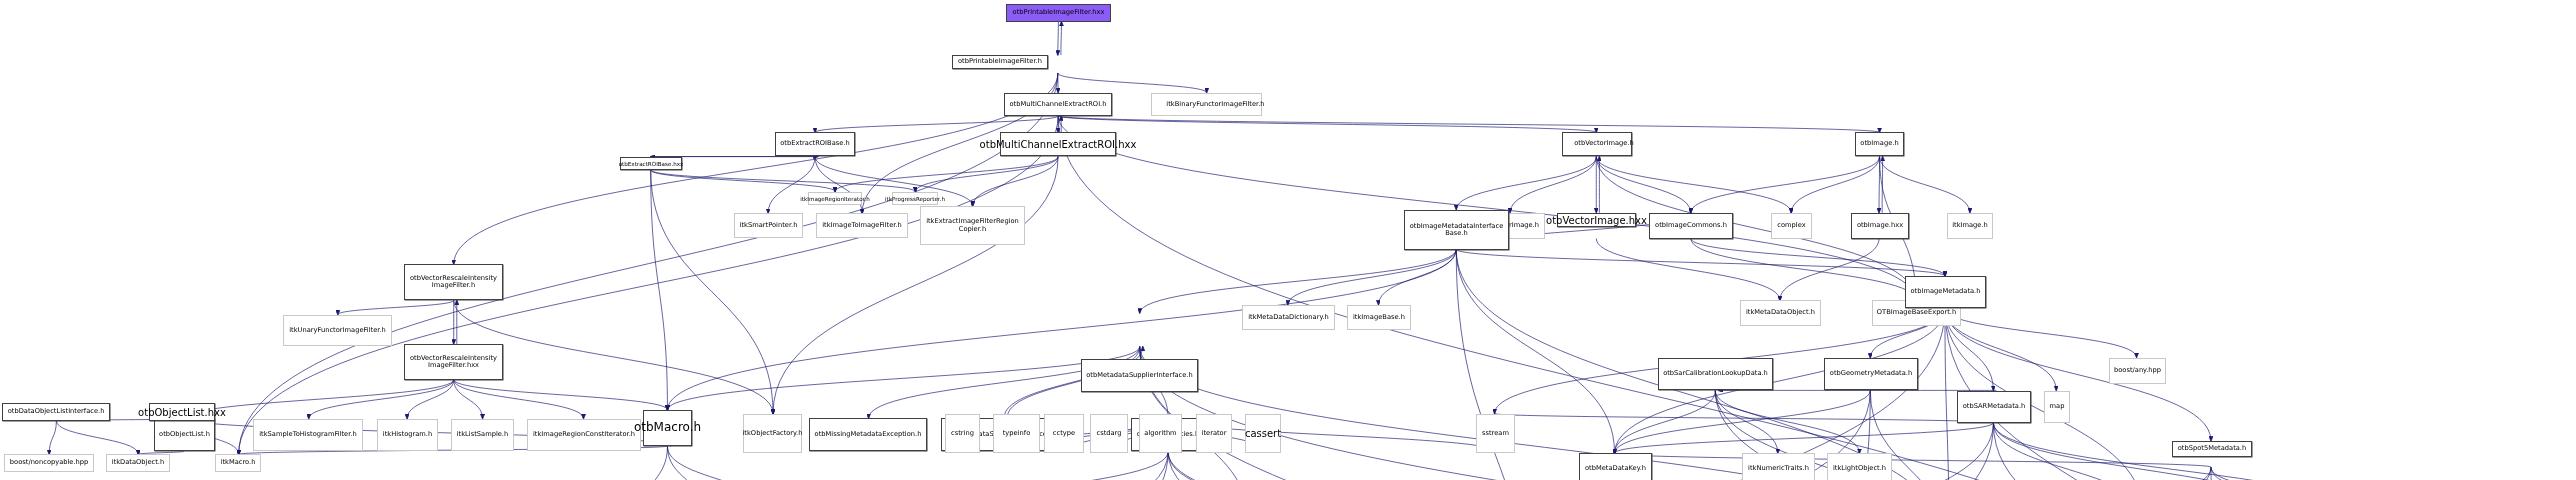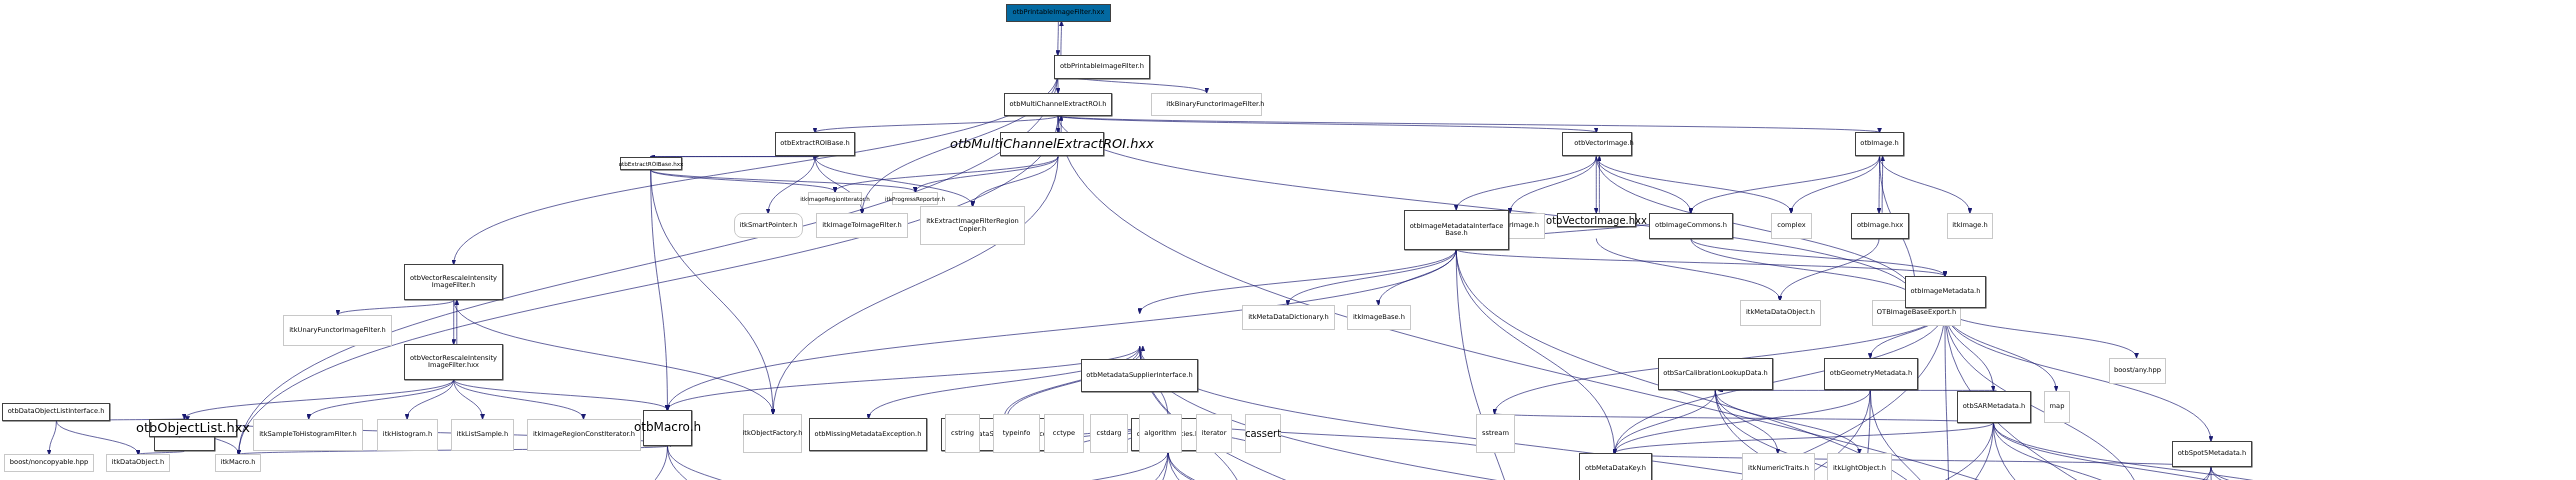--- a/index.html
+++ b/index.html
@@ -1,21 +1,21 @@
 <!DOCTYPE html>
 <html style="font-size:8.2px"><head>
 <meta charset="utf-8">
 <style>
   html,body{margin:0;padding:0;background:#ffffff;}
   body{width:2641px;height:480px;position:relative;overflow:hidden;font-family:"DejaVu Sans",sans-serif;}
   #graph{position:absolute;left:0;top:0;width:2641px;height:480px;}
   .node{position:absolute;box-sizing:border-box;background:#fff;display:flex;align-items:center;justify-content:center;text-align:center;font-size:6.7px;line-height:7.2px;color:#000;white-space:pre;padding:0 2.1px;}
   .node.local{border:0.8px solid #404040;box-shadow:0.5px 0.5px 0 #404040;}
   .node.ext{border:0.8px solid #c8c8c8;}
-  .node.root{background:#0369a1;border:0.8px solid #404040;}
+  .node.root{background:#8b5cf6;border:0.8px solid #404040;}
   svg#edges{position:absolute;left:0;top:0;}
   svg#edges path{fill:none;stroke:#191970;stroke-width:1.3;}
 </style>
 </head>
 <body>
 
 <div id="graph">
   <svg id="edges" width="2641" height="480" viewBox="0 0 5127 932">
     <defs>
       <marker id="arrow" markerWidth="10" markerHeight="8" refX="9" refY="4" orient="auto" markerUnits="userSpaceOnUse">
@@ -183,29 +183,29 @@
       <path d="M2424,1093 C2424,1173 2837,1173 2837,1253" marker-end="url(#arrow)"></path>
       <path d="M2424,1093 C2424,1181.5 2974.5,1181.5 2974.5,1270" marker-end="url(#arrow)"></path>
       <path d="M2424,1093 C2424,1201.5 4360,1201.5 4360,1310" marker-end="url(#arrow)"></path>
       <path d="M4858.5,1200 C4858.5,1255 4485.5,1255 4485.5,1310" marker-end="url(#arrow)"></path>
       <path d="M4858.5,1200 C4858.5,1255 4666,1255 4666,1310" marker-end="url(#arrow)"></path>
       <path d="M4858.5,1200 C4858.5,1255 4859,1255 4859,1310" marker-end="url(#arrow)"></path>
       <path d="M4858.5,1200 C4858.5,1255 5044.5,1255 5044.5,1310" marker-end="url(#arrow)"></path>
       <path d="M4858.5,1200 C4858.5,1235 2974.5,1235 2974.5,1270" marker-end="url(#arrow)"></path>
     </svg>
 <div class="node root" style="left: 1006px; top: 3.6px; width: 105px; height: 18px; font-size: 6.7px; line-height: 1.1;">otbPrintableImageFilter.hxx</div>
-    <div class="node local" style="left: 1054px; top: 55px; width: 96px; height: 24px; font-size: 6.7px; line-height: 1.1;">otbPrintableImageFilter.h</div>
+    <div class="node local" style="left: 952px; top: 55px; width: 96px; height: 14px; font-size: 6.7px; line-height: 1.1;">otbPrintableImageFilter.h</div>
     <div class="node local" style="left: 1004px; top: 93px; width: 108px; height: 23px; font-size: 6.7px; line-height: 1.1;">otbMultiChannelExtractROI.h</div>
     <div class="node ext" style="left: 1151px; top: 93px; width: 111px; height: 23px; font-size: 6.7px; line-height: 1.1; padding-left: 20px;">itkBinaryFunctorImageFilter.h</div>
     <div class="node local" style="left: 775px; top: 132px; width: 80px; height: 24px; font-size: 6.7px; line-height: 1.1;">otbExtractROIBase.h</div>
-    <div class="node local" style="left: 1000px; top: 132px; width: 104px; height: 24px; font-size: 13px; line-height: 1.1; font-style: italic;">otbMultiChannelExtractROI.hxx</div>
+    <div class="node local" style="left: 1000px; top: 132px; width: 116px; height: 24px; font-size: 10px; line-height: 1.1;">otbMultiChannelExtractROI.hxx</div>
     <div class="node local" style="left: 1562px; top: 132px; width: 70px; height: 24px; font-size: 6.7px; line-height: 1.1; padding-left: 16px;">otbVectorImage.h</div>
     <div class="node local" style="left: 1855px; top: 132px; width: 49px; height: 24px; font-size: 6.7px; line-height: 1.1;">otbImage.h</div>
     <div class="node local" style="left: 620px; top: 157px; width: 62px; height: 13.4px; font-size: 5.6px; line-height: 1.1;">otbExtractROIBase.hxx</div>
-    <div class="node ext" style="left: 734px; top: 213px; width: 69px; height: 25px; font-size: 6.7px; line-height: 1.1; border-radius: 8px;">itkSmartPointer.h</div>
+    <div class="node ext" style="left: 734px; top: 213px; width: 69px; height: 25px; font-size: 6.7px; line-height: 1.1;">itkSmartPointer.h</div>
     <div class="node ext" style="left: 816px; top: 213px; width: 92px; height: 25px; font-size: 6.7px; line-height: 1.1;">itkImageToImageFilter.h</div>
     <div class="node ext" style="left: 920px; top: 206px; width: 105px; height: 39px; font-size: 6.7px; line-height: 1.1;">itkExtractImageFilterRegion
 Copier.h</div>
     <div class="node ext" style="left: 1476px; top: 213px; width: 69px; height: 26px; font-size: 6.7px; line-height: 1.1;">itkVectorImage.h</div>
     <div class="node local" style="left: 1557px; top: 213px; width: 79px; height: 14px; font-size: 10px; line-height: 1.1;">otbVectorImage.hxx</div>
     <div class="node local" style="left: 1649px; top: 213px; width: 84px; height: 26px; font-size: 6.7px; line-height: 1.1;">otbImageCommons.h</div>
     <div class="node ext" style="left: 1771px; top: 213px; width: 41px; height: 26px; font-size: 6.7px; line-height: 1.1;">complex</div>
     <div class="node local" style="left: 1851px; top: 213px; width: 58px; height: 26px; font-size: 6.7px; line-height: 1.1;">otbImage.hxx</div>
     <div class="node ext" style="left: 1947px; top: 213px; width: 46px; height: 26px; font-size: 6.7px; line-height: 1.1;">itkImage.h</div>
     <div class="node ext" style="left: 808px; top: 192px; width: 54px; height: 13.4px; font-size: 5.6px; line-height: 1.1;">itkImageRegionIterator.h</div>
@@ -229,23 +229,23 @@
     <div class="node local" style="left: 154px; top: 419px; width: 61px; height: 32px; font-size: 6.7px; line-height: 1.1;">otbObjectList.h</div>
     <div class="node ext" style="left: 253px; top: 419px; width: 110px; height: 32px; font-size: 6.7px; line-height: 1.1;">itkSampleToHistogramFilter.h</div>
     <div class="node ext" style="left: 377px; top: 419px; width: 61px; height: 32px; font-size: 6.7px; line-height: 1.1;">itkHistogram.h</div>
     <div class="node ext" style="left: 451px; top: 419px; width: 63px; height: 32px; font-size: 6.7px; line-height: 1.1;">itkListSample.h</div>
     <div class="node ext" style="left: 527px; top: 419px; width: 114px; height: 32px; font-size: 6.7px; line-height: 1.1;">itkImageRegionConstIterator.h</div>
     <div class="node local" style="left: 809px; top: 418px; width: 118px; height: 33px; font-size: 6.7px; line-height: 1.1;">otbMissingMetadataException.h</div>
     <div class="node local" style="left: 941px; top: 418px; width: 126px; height: 33px; font-size: 6.7px; line-height: 1.1;">otbMetadataSupplierInterface.hxx</div>
     <div class="node local" style="left: 1131px; top: 418px; width: 74px; height: 33px; font-size: 6.7px; line-height: 1.1;">otbStringUtilities.h</div>
     <div class="node local" style="left: 1658px; top: 358px; width: 115px; height: 32px; font-size: 6.7px; line-height: 1.1;">otbSarCalibrationLookupData.h</div>
     <div class="node local" style="left: 1824px; top: 358px; width: 94px; height: 32px; font-size: 6.7px; line-height: 1.1;">otbGeometryMetadata.h</div>
-    <div class="node local" style="left: 2172px; top: 441px; width: 80px; height: 26px; font-size: 6.7px; line-height: 1.1;">otbSpot5Metadata.h</div>
+    <div class="node local" style="left: 2172px; top: 441px; width: 80px; height: 16px; font-size: 6.7px; line-height: 1.1;">otbSpot5Metadata.h</div>
     <div class="node local" style="left: 2.1px; top: 403px; width: 108px; height: 18px; font-size: 6.7px; line-height: 1.1;">otbDataObjectListInterface.h</div>
-    <div class="node local" style="left: 149px; top: 403px; width: 88px; height: 18px; font-size: 13px; line-height: 1.1; margin-top: 16px;">otbObjectList.hxx</div>
+    <div class="node local" style="left: 149px; top: 403px; width: 66px; height: 18px; font-size: 10px; line-height: 1.1;">otbObjectList.hxx</div>
     <div class="node local" style="left: 643px; top: 410px; width: 49px; height: 36px; font-size: 12px; line-height: 1.1;">otbMacro.h</div>
     <div class="node ext" style="left: 743px; top: 414px; width: 59px; height: 39px; font-size: 6.7px; line-height: 1.1;">itkObjectFactory.h</div>
     <div class="node ext" style="left: 945px; top: 414px; width: 35px; height: 39px; font-size: 6.7px; line-height: 1.1;">cstring</div>
     <div class="node ext" style="left: 993px; top: 414px; width: 47px; height: 39px; font-size: 6.7px; line-height: 1.1;">typeinfo</div>
     <div class="node ext" style="left: 1044px; top: 414px; width: 40px; height: 39px; font-size: 6.7px; line-height: 1.1;">cctype</div>
     <div class="node ext" style="left: 1090px; top: 414px; width: 38px; height: 39px; font-size: 6.7px; line-height: 1.1;">cstdarg</div>
     <div class="node ext" style="left: 1139px; top: 414px; width: 43px; height: 39px; font-size: 6.7px; line-height: 1.1;">algorithm</div>
     <div class="node ext" style="left: 1196px; top: 414px; width: 36px; height: 39px; font-size: 6.7px; line-height: 1.1;">iterator</div>
     <div class="node ext" style="left: 1245px; top: 414px; width: 36px; height: 39px; font-size: 10px; line-height: 1.1;">cassert</div>
     <div class="node ext" style="left: 1476px; top: 414px; width: 39px; height: 39px; font-size: 6.7px; line-height: 1.1;">sstream</div>

